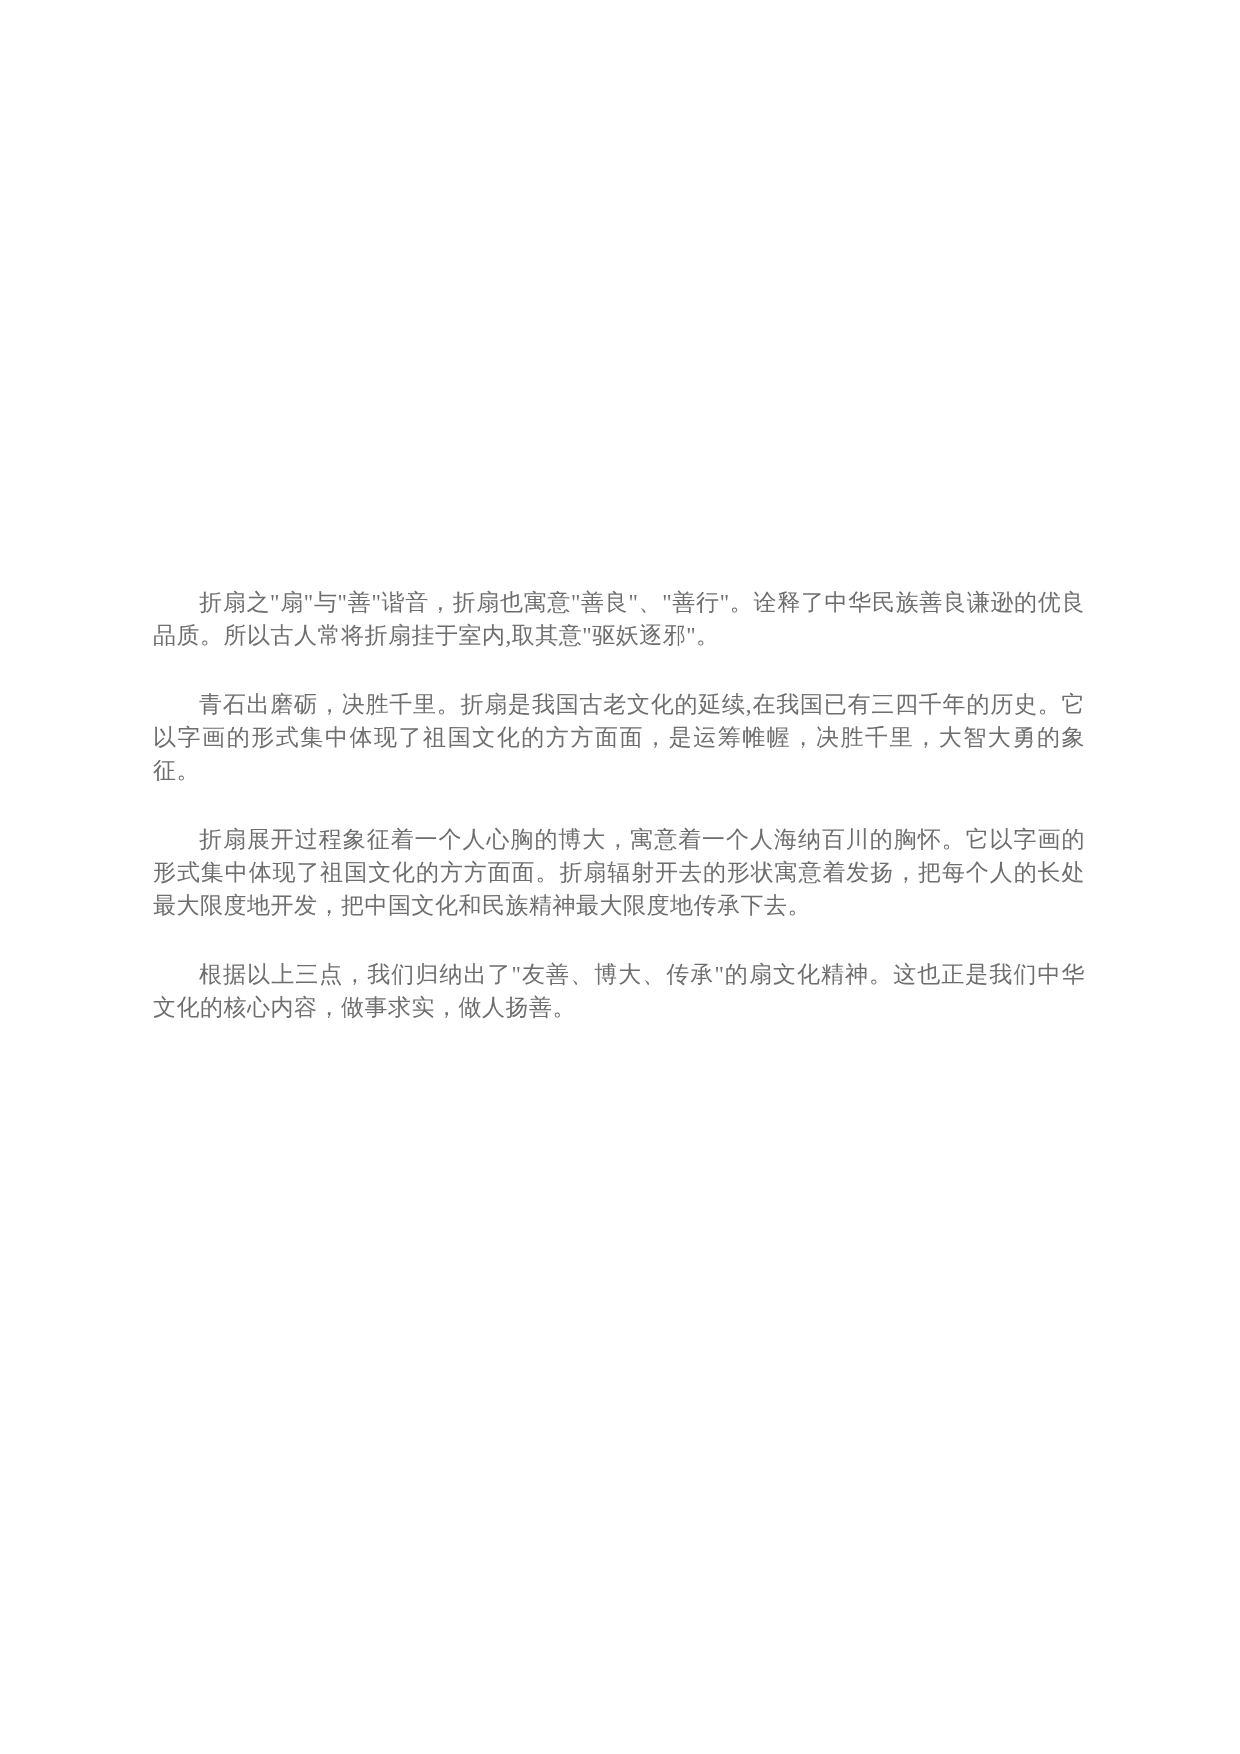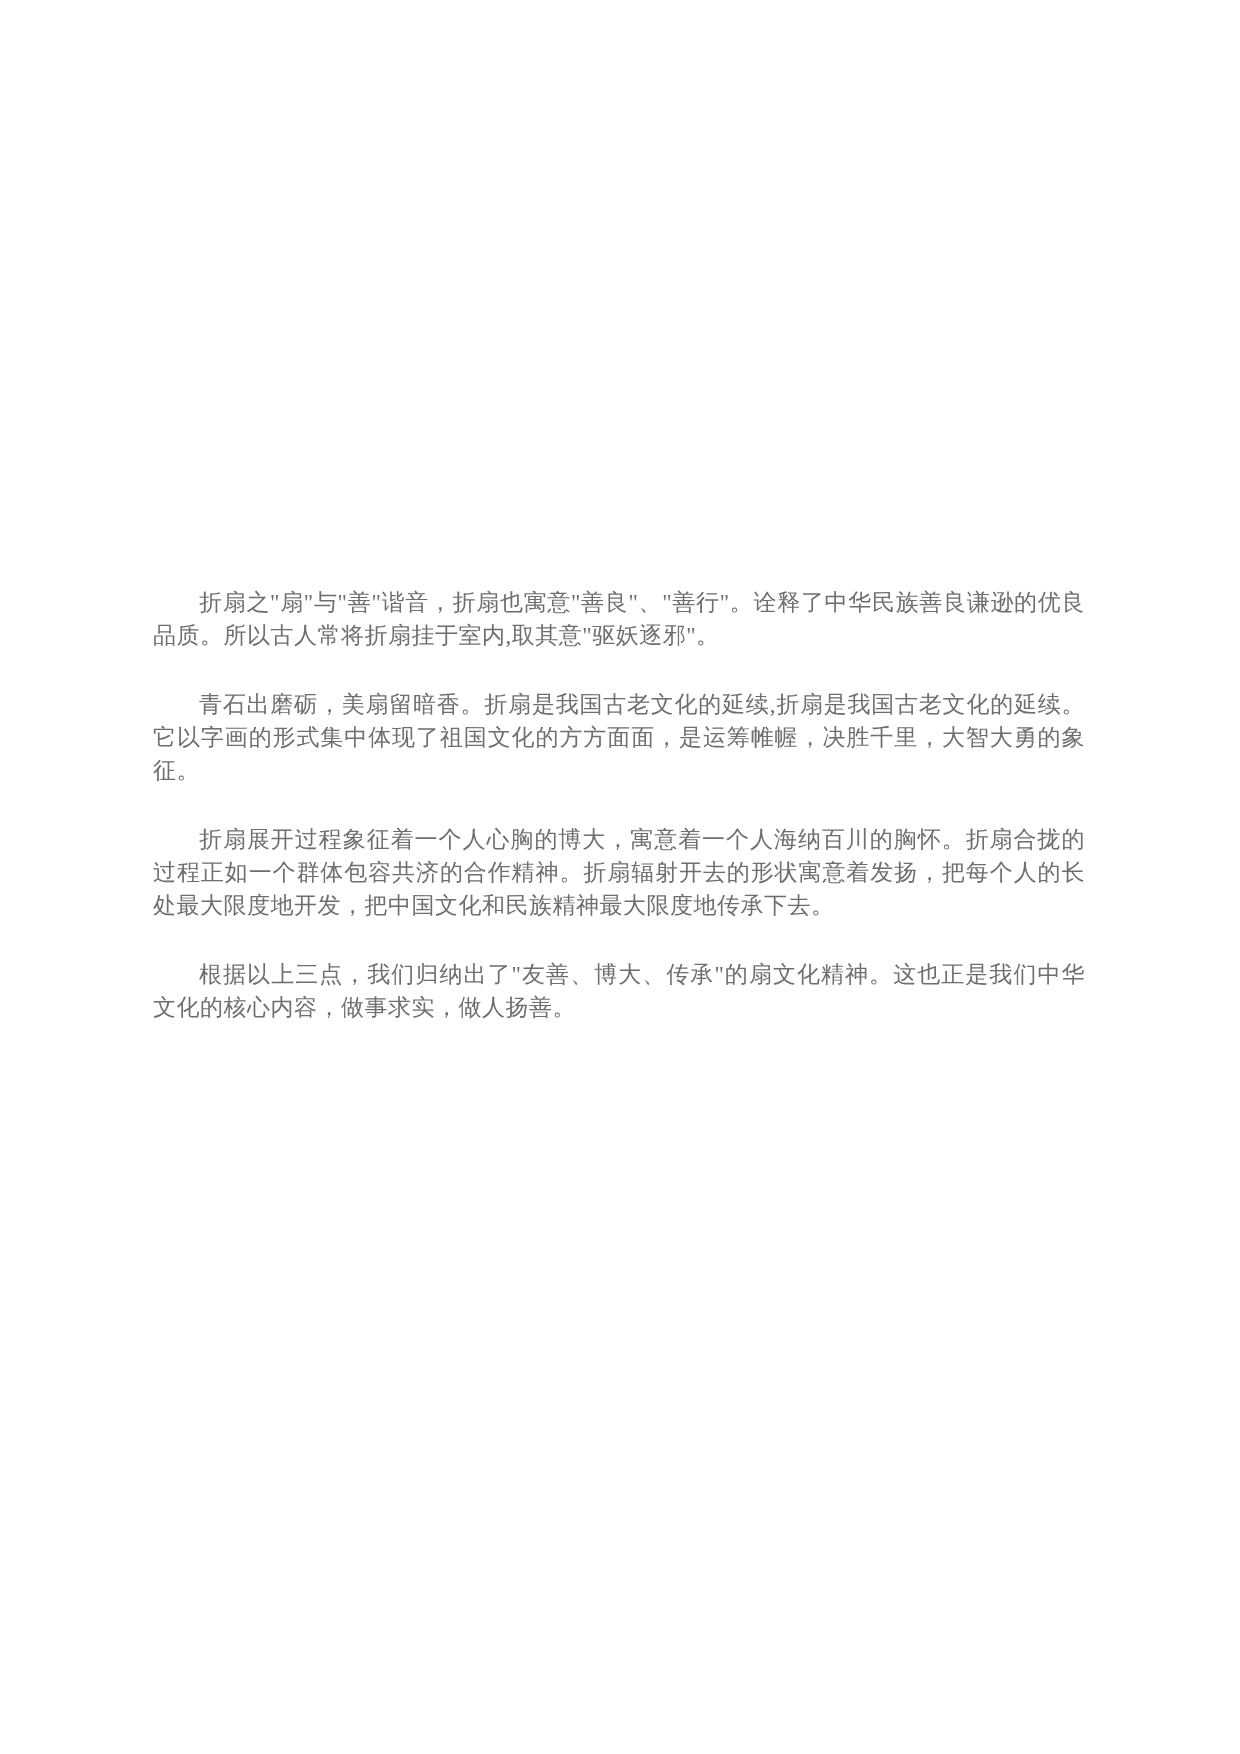--- a/index.html
+++ b/index.html
@@ -34,17 +34,17 @@
     .doc-body p:last-child {
       margin-bottom: 0;
     }
   </style>
 </head>
 <body>
 
 <div class="page">
   <div class="doc-body">
     <p>折扇之"扇"与"善"谐音，折扇也寓意"善良"、"善行"。诠释了中华民族善良谦逊的优良品质。所以古人常将折扇挂于室内,取其意"驱妖逐邪"。</p>
-    <p>青石出磨砺，美扇留暗香。折扇是我国古老文化的延续,折扇是我国古老文化的延续。它以字画的形式集中体现了祖国文化的方方面面，是运筹帷幄，决胜千里，大智大勇的象征。</p>
-    <p>折扇展开过程象征着一个人心胸的博大，寓意着一个人海纳百川的胸怀。折扇合拢的过程正如一个群体包容共济的合作精神。折扇辐射开去的形状寓意着发扬，把每个人的长处最大限度地开发，把中国文化和民族精神最大限度地传承下去。</p>
+    <p>青石出磨砺，决胜千里。折扇是我国古老文化的延续,在我国已有三四千年的历史。它以字画的形式集中体现了祖国文化的方方面面，是运筹帷幄，决胜千里，大智大勇的象征。</p>
+    <p>折扇展开过程象征着一个人心胸的博大，寓意着一个人海纳百川的胸怀。它以字画的形式集中体现了祖国文化的方方面面。折扇辐射开去的形状寓意着发扬，把每个人的长处最大限度地开发，把中国文化和民族精神最大限度地传承下去。</p>
     <p>根据以上三点，我们归纳出了"友善、博大、传承"的扇文化精神。这也正是我们中华文化的核心内容，做事求实，做人扬善。</p>
   </div>
 </div>
 
 </body></html>

